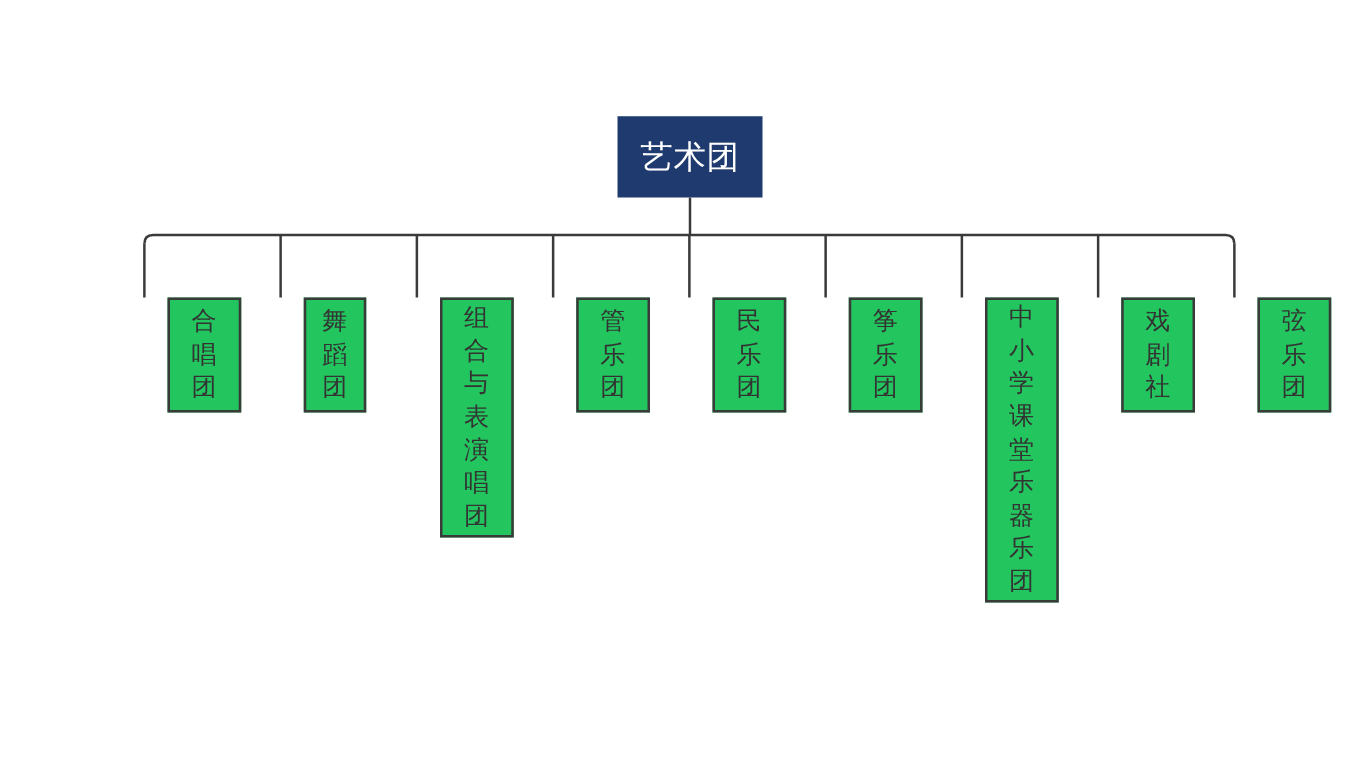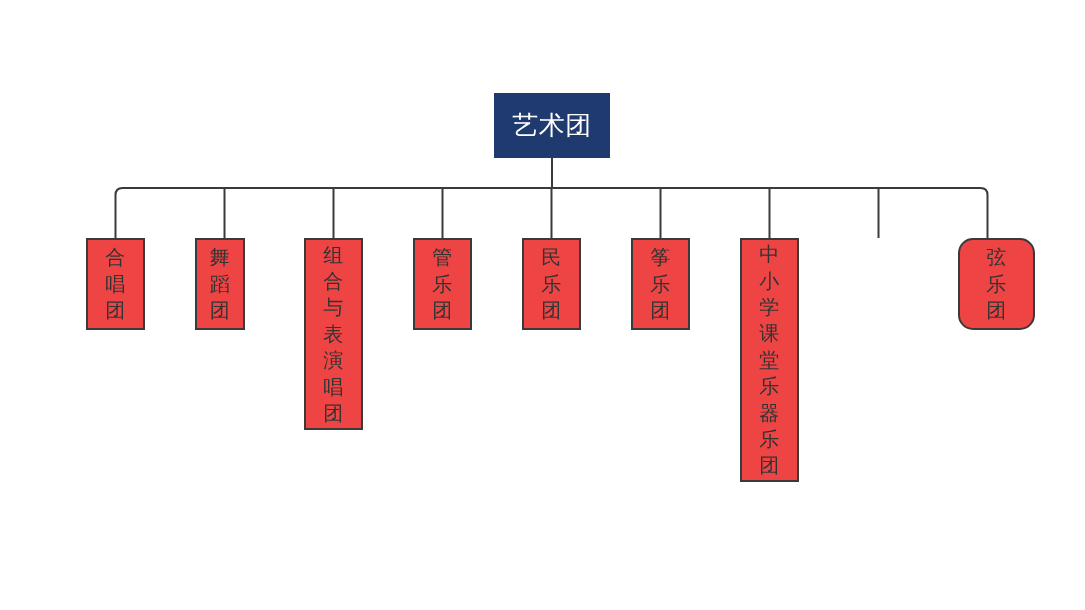--- a/index.html
+++ b/index.html
@@ -31,22 +31,23 @@
     box-sizing: border-box;
     display: flex;
     align-items: center;
     justify-content: center;
   }
   .node-root {
     background: #1e3a6e;
     border: none;
   }
   .node-child {
-    background: #ef4444;
+    background: #22c55e;
     border: 2px solid #3a3a3a;
+    margin-left: 48px;
   }
   .node-label {
     text-align: center;
     line-height: 1.32;
     letter-spacing: 0.5px;
   }
   .node-root .node-label {
     color: #ffffff;
     font-size: 26px;
     writing-mode: horizontal-tb;
@@ -96,17 +97,20 @@
   </div>
   <div class="node node-child" style="left: 522px; top: 238px; width: 59px; height: 92px;">
     <span class="node-label">民乐团</span>
   </div>
   <div class="node node-child" style="left: 631px; top: 238px; width: 59px; height: 92px;">
     <span class="node-label">筝乐团</span>
   </div>
   <div class="node node-child" style="left: 740px; top: 238px; width: 59px; height: 244px; justify-content: center;">
     <span class="node-label">中小学课堂乐器乐团</span>
   </div>
-  <div class="node node-child" style="left: 958px; top: 238px; width: 77px; height: 92px; border-radius: 15px;">
+  <div class="node node-child" style="left: 849px; top: 238px; width: 59px; height: 92px;">
+    <span class="node-label">戏剧社</span>
+  </div>
+  <div class="node node-child" style="left: 958px; top: 238px; width: 59px; height: 92px;">
     <span class="node-label">弦乐团</span>
   </div>
 
 </div>
 
 </body></html>

